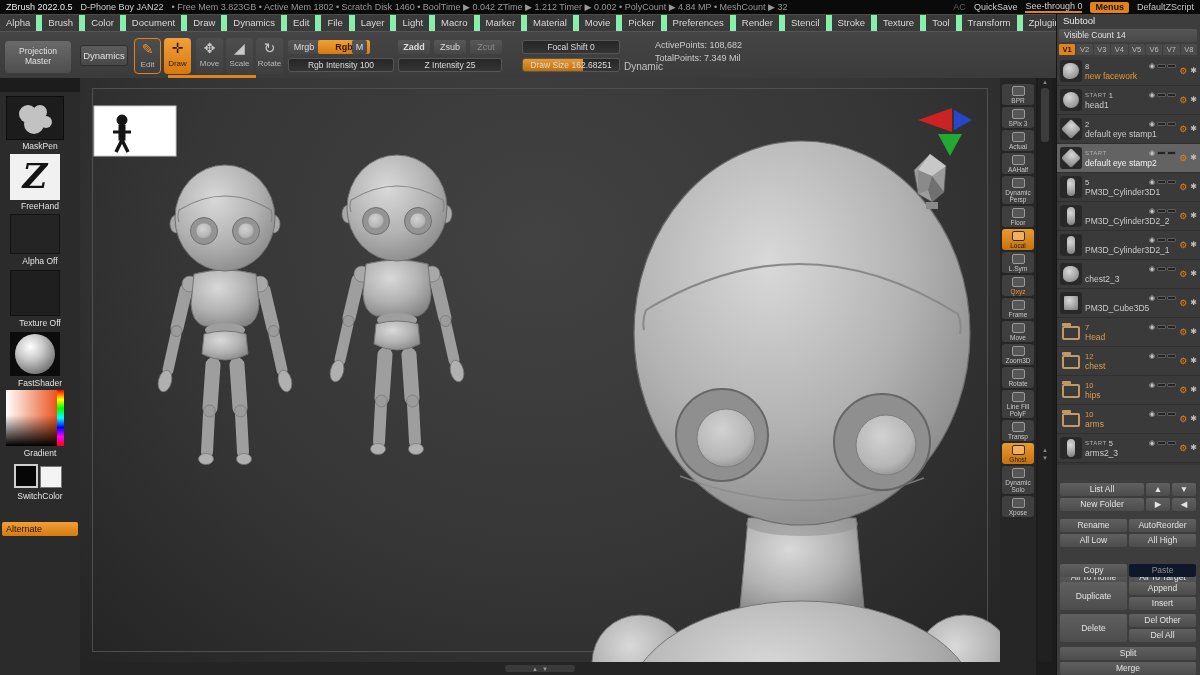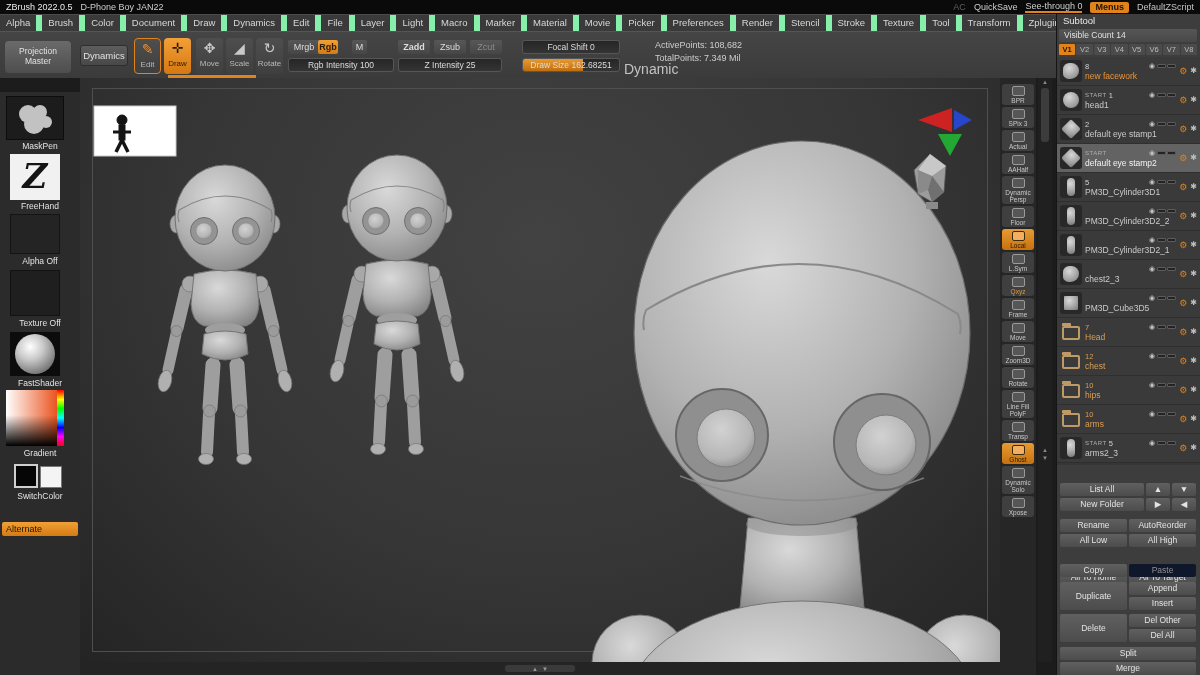--- a/index.html
+++ b/index.html
@@ -25,21 +25,21 @@
 .tbtn .tlabel{display:block;font-size:8px;line-height:9px}
 .tbtn.edit{border:1px solid #e2821a}.tbtn.edit .ticon{color:#e8953a}
 .tbtn.draw{background:linear-gradient(#f2a03a,#d67810);color:#2b1c05}.tbtn.draw .ticon{color:#2b1c05}
 .sbtn{top:8px;height:14px;background:linear-gradient(#575757,#464646);border-radius:2px;color:#dedede;font-size:9px;text-align:center;line-height:14px}
 .sbtn.on{background:linear-gradient(#f0a038,#d67a12);color:#2b1c05;font-weight:bold}
 .sbtn.dim{color:#8b8b8b}
 .sbtn.bold{font-weight:bold}
 .slider{height:14px;background:linear-gradient(#262626,#343434);border:1px solid #565656;border-radius:3px;color:#dcdcdc;font-size:8.5px;text-align:center;line-height:12px;overflow:hidden}
 .slider .fill{position:absolute;left:0;top:0;bottom:0;background:linear-gradient(#e89a30,#c06f10)}
 .slider span{position:relative;display:block}
-.dyn{font-size:14px;color:#c2c2c2}
+.dyn{font-size:10px;color:#c2c2c2}
 .pts{left:655px;font-size:9px;color:#cdcdcd;line-height:12px}
 .orange-bar{left:168px;top:43px;width:88px;height:3px;background:#e2821a}
 
 #sidebar{position:absolute;left:0;top:92px;width:80px;height:597px;background:#2b2b2b}
 #sidebar>div{position:absolute}
 .side-label{width:80px;text-align:center;font-size:8.5px;color:#e3e3e3;line-height:9px}
 .thumb-box{left:6px;width:58px;background:#1c1c1c;border:1px solid #0d0d0d}
 .mask-box{top:4px;height:44px}
 .fh-box{left:10px;top:62px;width:50px;height:46px;background:#f1f1f1;text-align:center}
 .fh-z{font-family:"DejaVu Serif",serif;font-style:italic;font-weight:bold;font-size:34px;color:#141414;line-height:44px}
@@ -115,20 +115,21 @@
 .pbtn.tall{height:28px;line-height:28px}
 </style>
 </head>
 <body>
 
 <div id="app">
 
   <div id="titlebar">
     <span class="tb-app">ZBrush 2022.0.5</span>
     <span class="tb-doc">D-Phone Boy JAN22</span>
+    <span class="tb-stats">• Free Mem 3.823GB • Active Mem 1802 • Scratch Disk 1460 • BoolTime ▶ 0.042 ZTime ▶ 1.212 Timer ▶ 0.002 • PolyCount ▶ 4.84 MP • MeshCount ▶ 32</span>
     <span class="tb-spacer"></span>
     <span class="tb-ac">AC</span>
     <span class="tb-qs">QuickSave</span>
     <span class="tb-st">See-through 0</span>
     <span class="tb-menus">Menus</span>
     <span class="tb-zs">DefaultZScript</span>
   </div>
 
   <div id="menubar">
       <div class="menu-item">Alpha</div>
@@ -177,21 +178,21 @@
     <div class="tbtn" style="left:226px">
       <span class="ticon">◢</span>
       <span class="tlabel">Scale</span>
     </div>
     <div class="tbtn" style="left:256px">
       <span class="ticon">↻</span>
       <span class="tlabel">Rotate</span>
     </div>
 
     <div class="sbtn" style="left:288px;width:32px">Mrgb</div>
-    <div class="sbtn on" style="left:318px;width:20px">Rgb</div>
+    <div class="sbtn on" style="left:318px;width:52px">Rgb</div>
     <div class="sbtn" style="left:352px;width:15px">M</div>
     <div class="slider" style="left:288px;top:26px;width:106px">
       <span>Rgb Intensity 100</span>
     </div>
 
     <div class="sbtn bold" style="left:398px;width:32px">Zadd</div>
     <div class="sbtn" style="left:434px;width:32px">Zsub</div>
     <div class="sbtn dim" style="left:470px;width:32px">Zcut</div>
     <div class="slider" style="left:398px;top:26px;width:104px">
       <span>Z Intensity 25</span>

